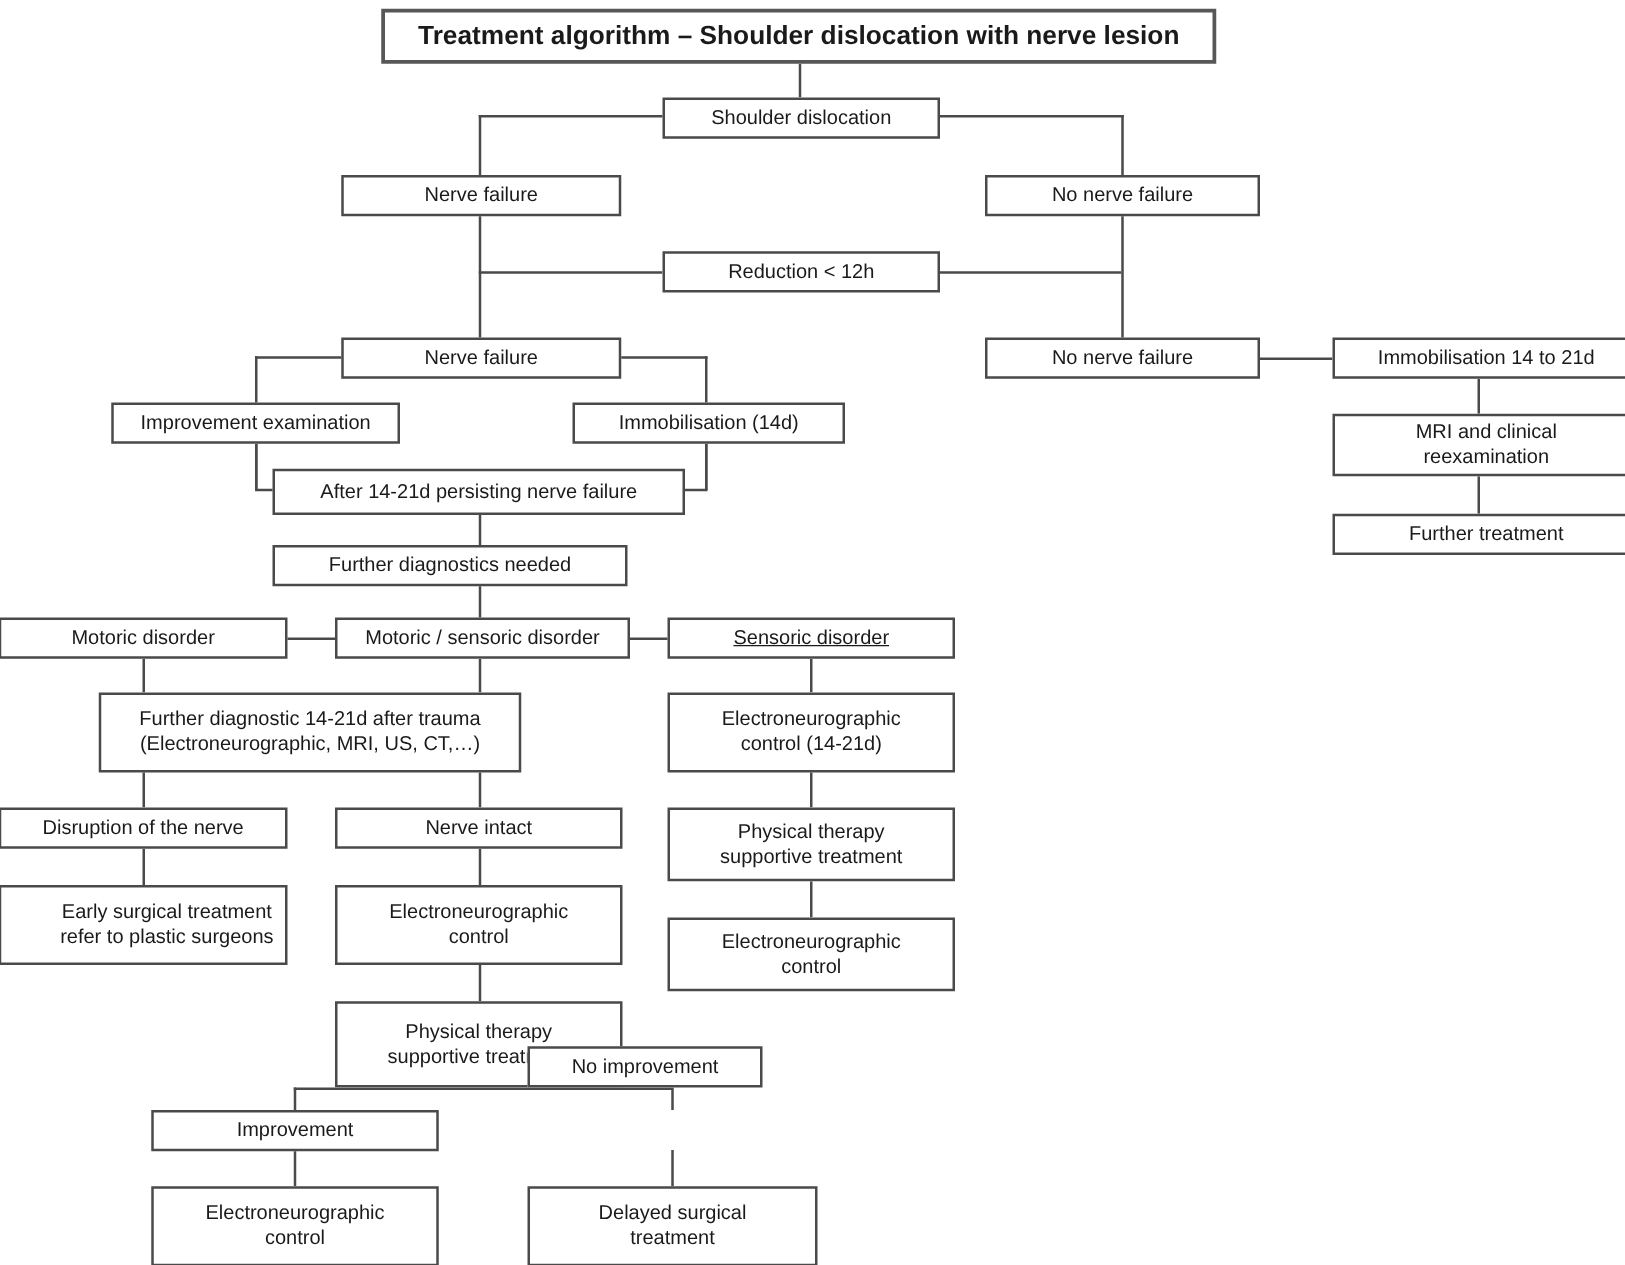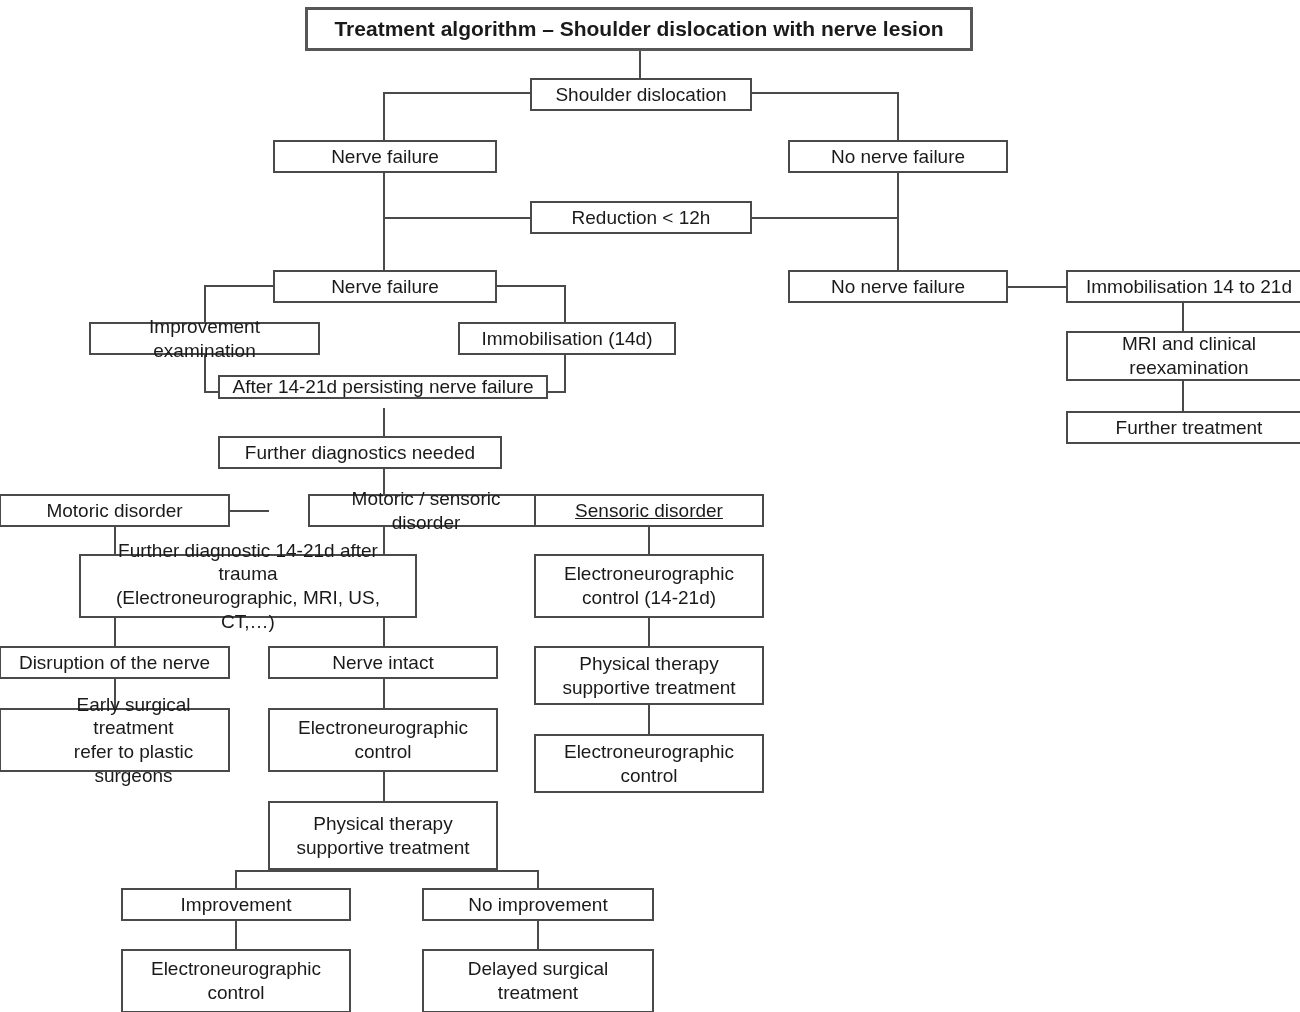--- a/index.html
+++ b/index.html
@@ -18,21 +18,21 @@
   .node {
     position: absolute;
     box-sizing: border-box;
     background: #ffffff;
     border: 2px solid #4a4a4a;
     display: flex;
     align-items: center;
     justify-content: center;
     text-align: center;
     color: #1a1a1a;
-    font-size: 19px;
+    font-size: 16px;
     line-height: 1.25;
     padding: 2px 6px;
     white-space: pre-line;
     z-index: 5;
   }
   .node.title {
     font-weight: bold;
     font-size: 21px;
     border: 3px solid #575757;
   }
@@ -132,27 +132,27 @@
 
   <div class="node" style="left:1066px; top:331px; width:246px; height:50px;">MRI and clinical
 reexamination</div>
 
   <div class="node" style="left:1066px; top:411px; width:246px; height:33px;">Further treatment</div>
 
   <div class="node" style="left:89px; top:322px; width:231px; height:33px;">Improvement examination</div>
 
   <div class="node" style="left:458px; top:322px; width:218px; height:33px;">Immobilisation (14d)</div>
 
-  <div class="node" style="left:218px; top:375px; width:330px; height:24px;">After 14-21d persisting nerve failure</div>
+  <div class="node" style="left:218px; top:375px; width:330px; height:37px;">After 14-21d persisting nerve failure</div>
 
   <div class="node" style="left:218px; top:436px; width:284px; height:33px;">Further diagnostics needed</div>
 
   <div class="node" style="left:-1px; top:494px; width:231px; height:33px;">Motoric disorder</div>
 
-  <div class="node" style="left:268px; top:494px; width:236px; height:33px;margin-left:40px;">Motoric / sensoric disorder</div>
+  <div class="node" style="left:268px; top:494px; width:236px; height:33px;">Motoric / sensoric disorder</div>
 
   <div class="node" style="left:534px; top:494px; width:230px; height:33px;text-decoration:underline;">Sensoric disorder</div>
 
   <div class="node" style="left:79px; top:554px; width:338px; height:64px;">Further diagnostic 14-21d after trauma
 (Electroneurographic, MRI, US, CT,…)</div>
 
   <div class="node" style="left:534px; top:554px; width:230px; height:64px;">Electroneurographic
 control (14-21d)</div>
 
   <div class="node" style="left:-1px; top:646px; width:231px; height:33px;">Disruption of the nerve</div>
@@ -169,21 +169,21 @@
 control</div>
 
   <div class="node" style="left:534px; top:734px; width:230px; height:59px;">Electroneurographic
 control</div>
 
   <div class="node" style="left:268px; top:801px; width:230px; height:69px;">Physical therapy
 supportive treatment</div>
 
   <div class="node" style="left:121px; top:888px; width:230px; height:33px;">Improvement</div>
 
-  <div class="node" style="left:422px; top:888px; width:232px; height:33px;">No improvement</div>
+  <div class="node" style="left:422px; top:837px; width:188px; height:33px;">No improvement</div>
 
   <div class="node" style="left:121px; top:949px; width:230px; height:64px;">Electroneurographic
 control</div>
 
   <div class="node" style="left:422px; top:949px; width:232px; height:64px;">Delayed surgical
 treatment</div>
 
 </div>
 
 </body></html>

